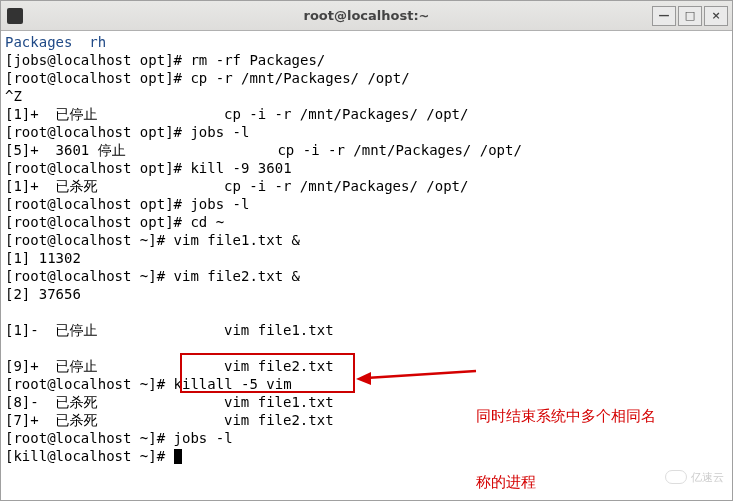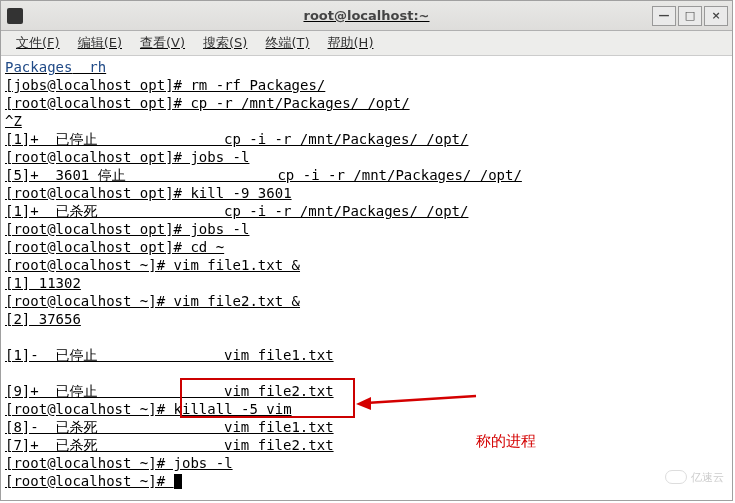--- a/index.html
+++ b/index.html
@@ -13,21 +13,20 @@
     position: relative;
   }
   .window {
     border: 1px solid #a0a0a0;
     width: 733px;
     height: 501px;
     background: #0f172a;
     position: relative;
     display: flex;
     flex-direction: column;
-    text-decoration: underline;
   }
   .titlebar {
     height: 30px;
     background: linear-gradient(#e8e8e6, #dedddb);
     border-bottom: 1px solid #b0b0b0;
     display: flex;
     align-items: center;
     justify-content: center;
     position: relative;
     font-size: 13px;
@@ -146,28 +145,20 @@
   <div class="titlebar">
     <span class="title-icon"></span>
     <span>root@localhost:~</span>
     <div class="win-controls">
       <div class="win-btn">—</div>
       <div class="win-btn">□</div>
       <div class="win-btn">×</div>
     </div>
   </div>
 
-  <div class="menubar">
-    <span class="menu-item">文件(F)</span>
-    <span class="menu-item">编辑(E)</span>
-    <span class="menu-item">查看(V)</span>
-    <span class="menu-item">搜索(S)</span>
-    <span class="menu-item">终端(T)</span>
-    <span class="menu-item">帮助(H)</span>
-  </div>
 
   <div class="terminal"><span class="blue-dir">Packages</span><span class="blue-dir">  rh</span>
 <span>[jobs@localhost opt]# rm -rf Packages/</span>
 <span>[root@localhost opt]# cp -r /mnt/Packages/ /opt/</span>
 <span>^Z</span>
 <span>[1]+  已停止               cp -i -r /mnt/Packages/ /opt/</span>
 <span>[root@localhost opt]# jobs -l</span>
 <span>[5]+  3601 停止                  cp -i -r /mnt/Packages/ /opt/</span>
 <span>[root@localhost opt]# kill -9 3601</span>
 <span>[1]+  已杀死               cp -i -r /mnt/Packages/ /opt/</span>
@@ -178,30 +169,31 @@
 <span>[root@localhost ~]# vim file2.txt &amp;</span>
 <span>[2] 37656</span>
 <span></span>
 <span>[1]-  已停止               vim file1.txt</span>
 <span></span>
 <span>[9]+  已停止               vim file2.txt</span>
 <span>[root@localhost ~]# killall -5 vim</span>
 <span>[8]-  已杀死               vim file1.txt</span>
 <span>[7]+  已杀死               vim file2.txt</span>
 <span>[root@localhost ~]# jobs -l</span>
-<span>[root@localhost ~]# </span><span class="cursor-block"></span>
+<span>[kill@localhost ~]# </span><span class="cursor-block"></span>
 
     <div class="highlight-box"></div>
 
     <svg class="arrow-svg" viewBox="0 0 130 30">
       <line x1="125" y1="15" x2="15" y2="22" stroke="#d40000" stroke-width="2.5"></line>
       <polygon points="5,23 20,16 20,29" fill="#d40000"></polygon>
     </svg>
 
     <div class="annotation">
+      <div>同时结束系统中多个相同名</div>
       <div>称的进程</div>
     </div>
 
     <div class="watermark">
       <span class="logo"></span>
       <span>亿速云</span>
     </div>
   </div>
 
 </div>

